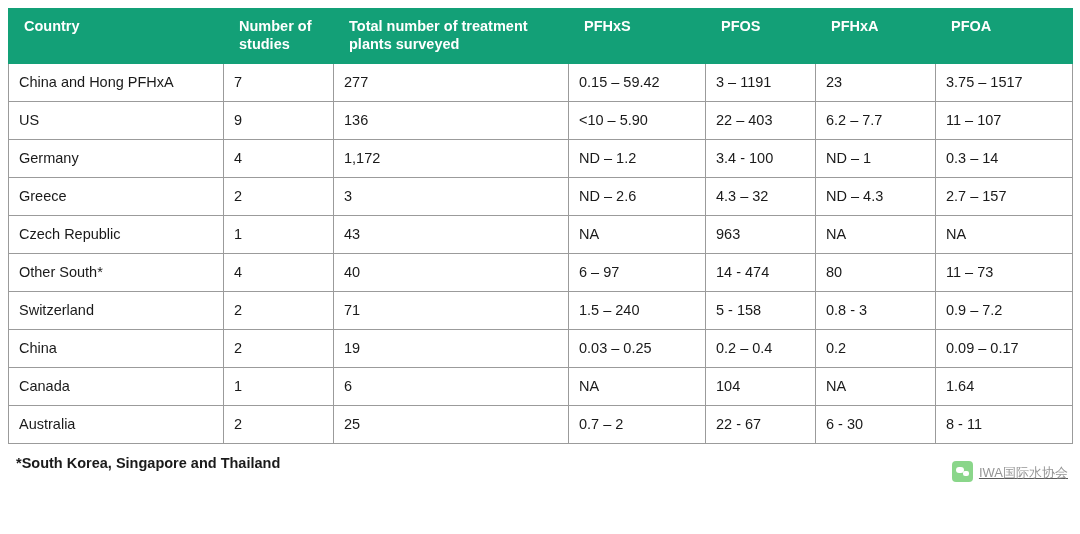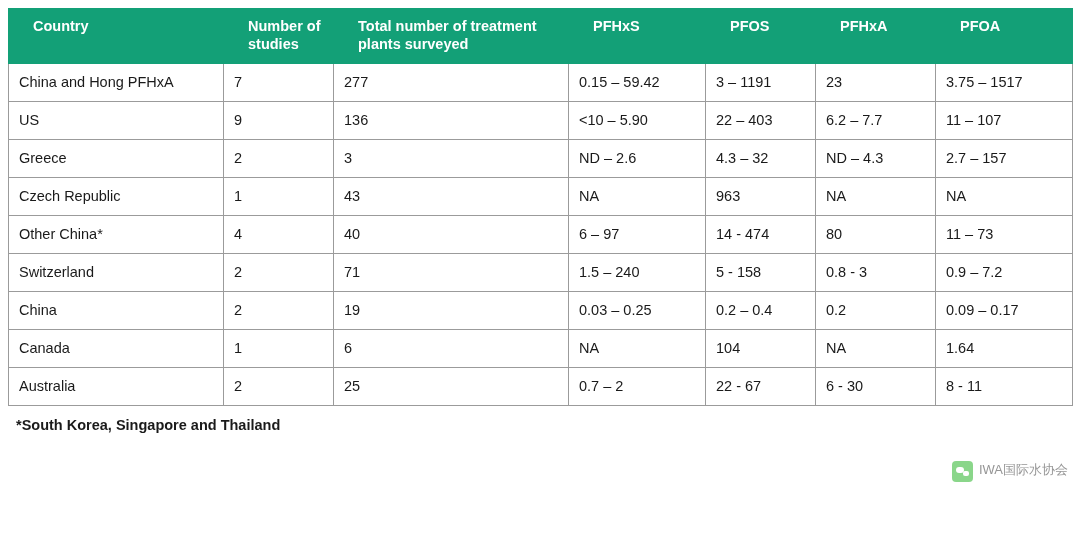--- a/index.html
+++ b/index.html
@@ -26,21 +26,21 @@
     border-collapse: collapse;
     width: 1064px;
     table-layout: fixed;
   }
   table.pfas-table th {
     background: #13a077;
     color: #ffffff;
     text-align: left;
     font-size: 14.5px;
     font-weight: bold;
-    padding: 9px 8px 10px 24px;
+    padding: 9px 8px 10px 15px;
     line-height: 1.22;
     border: 1px solid #13a077;
     vertical-align: top;
   }
   table.pfas-table td {
     font-size: 14.5px;
     padding: 9px 8px 9px 10px;
     border: 1px solid #9b9b9b;
     vertical-align: middle;
     line-height: 1.2;
@@ -60,24 +60,25 @@
     font-size: 14.5px;
     font-weight: bold;
     color: #1a1a1a;
     padding: 11px 0 0 8px;
   }
   .watermark {
     position: absolute;
     right: 12px;
     bottom: 52px;
     display: flex;
-    align-items: flex-start;
+    align-items: flex-end;
     gap: 6px;
     opacity: 0.72;
     pointer-events: none;
+    text-decoration: underline;
   }
   .watermark .wm-logo {
     width: 21px;
     height: 21px;
     border-radius: 4px;
     background: #5ec75e;
     position: relative;
     flex: none;
   }
   .watermark .wm-logo:before {
@@ -145,39 +146,48 @@
       <tr>
         <td>US</td>
         <td>9</td>
         <td>136</td>
         <td>&lt;10 – 5.90</td>
         <td>22 – 403</td>
         <td>6.2 – 7.7</td>
         <td>11 – 107</td>
       </tr>
       <tr>
+        <td>Germany</td>
+        <td>4</td>
+        <td>1,172</td>
+        <td>ND – 1.2</td>
+        <td>3.4 - 100</td>
+        <td>ND – 1</td>
+        <td>0.3 – 14</td>
+      </tr>
+      <tr>
         <td>Greece</td>
         <td>2</td>
         <td>3</td>
         <td>ND – 2.6</td>
         <td>4.3 – 32</td>
         <td>ND – 4.3</td>
         <td>2.7 – 157</td>
       </tr>
       <tr>
         <td>Czech Republic</td>
         <td>1</td>
         <td>43</td>
         <td>NA</td>
         <td>963</td>
         <td>NA</td>
         <td>NA</td>
       </tr>
       <tr>
-        <td>Other China*</td>
+        <td>Other South*</td>
         <td>4</td>
         <td>40</td>
         <td>6 – 97</td>
         <td>14 - 474</td>
         <td>80</td>
         <td>11 – 73</td>
       </tr>
       <tr>
         <td>Switzerland</td>
         <td>2</td>

